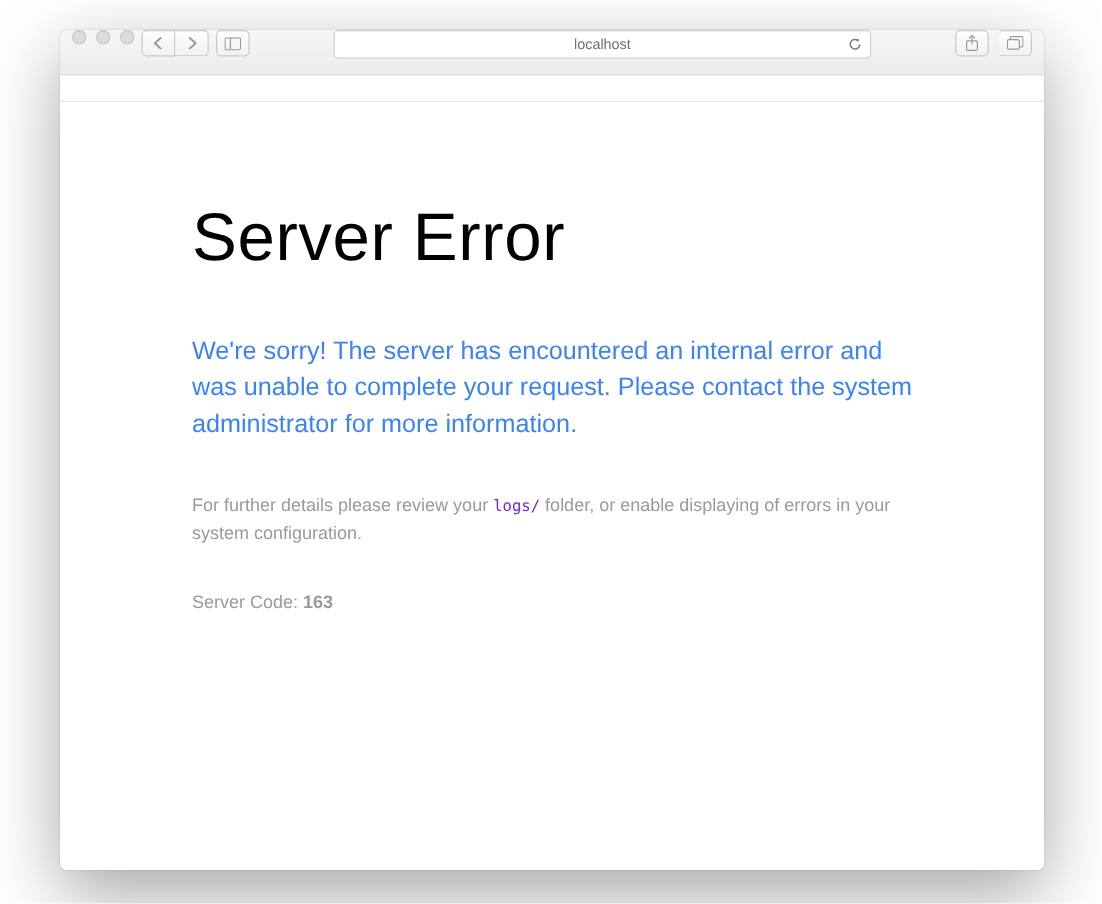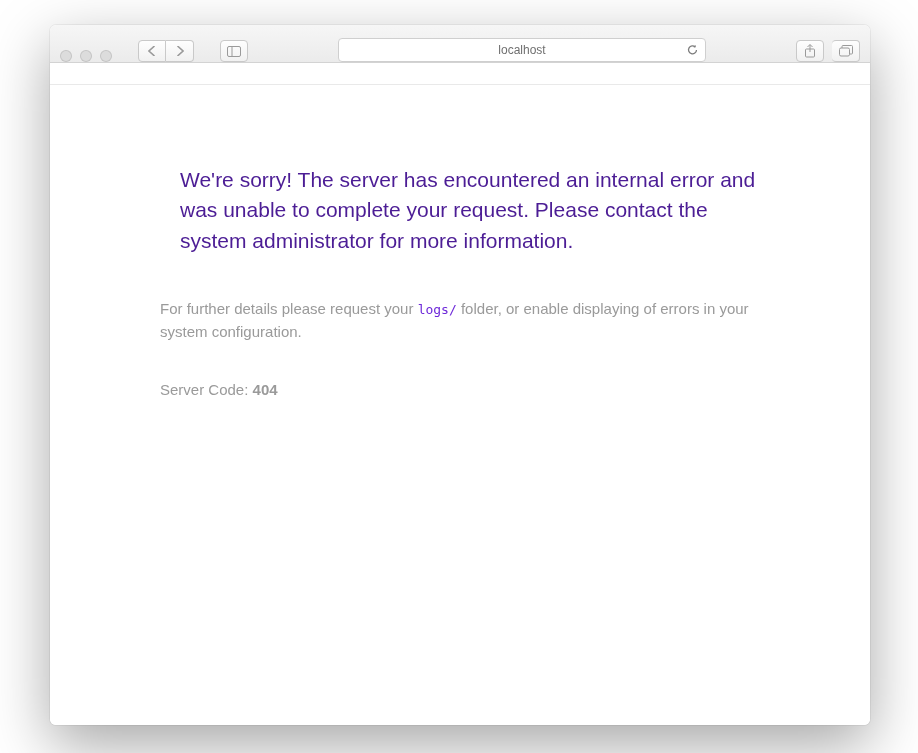--- a/index.html
+++ b/index.html
@@ -21,23 +21,23 @@
       box-shadow: 0 20px 60px rgba(0,0,0,0.35), 0 0 0 1px rgba(0,0,0,0.05);
       overflow: hidden;
       display: flex;
       flex-direction: column;
     }
     .titlebar {
       height: 38px;
       background: linear-gradient(#f6f6f6, #ebebeb);
       border-bottom: 1px solid #d3d3d3;
       display: flex;
-      align-items: flex-end;
+      align-items: flex-start;
       padding: 0 10px;
-      gap: 20px;
+      gap: 0;
       position: relative;
     }
     .traffic-lights {
       display: flex;
       gap: 8px;
       align-items: center;
     }
     .traffic-light {
       width: 12px;
       height: 12px;
@@ -122,25 +122,24 @@
       font-size: 56px;
       font-weight: 400;
       color: #000;
       letter-spacing: 0.5px;
       margin-bottom: 48px;
       font-family: "Helvetica Neue", Arial, sans-serif;
     }
     .lead {
       font-size: 21px;
       line-height: 1.45;
-      color: #4c1d95;
+      color: #3b82f6;
       font-weight: 300;
       margin-bottom: 42px;
       font-family: "Helvetica Neue", Arial, sans-serif;
-      margin-left: 20px;
     }
     .detail {
       font-size: 15px;
       line-height: 1.5;
       color: #9a9a9a;
       font-weight: 300;
       margin-bottom: 38px;
       font-family: "Helvetica Neue", Arial, sans-serif;
     }
     .detail code {
@@ -224,22 +223,23 @@
       <svg width="10" height="10" viewBox="0 0 10 10">
           <line x1="5" y1="1" x2="5" y2="9" stroke="#8c8c8c" stroke-width="1.4"></line>
           <line x1="1" y1="5" x2="9" y2="5" stroke="#8c8c8c" stroke-width="1.4"></line>
         </svg>
     </div>
   </div>
 
   <div class="tabbar-space"></div>
 
   <div class="content">
+    <h1 class="h1">Server Error</h1>
     <p class="lead">We're sorry! The server has encountered an internal error and was unable to complete your request. Please contact the system administrator for more information.</p>
     <p class="detail">
-      <span>For further details please request your </span><code>logs/</code><span> folder, or enable displaying of errors in your system configuration.</span>
+      <span>For further details please review your </span><code>logs/</code><span> folder, or enable displaying of errors in your system configuration.</span>
     </p>
     <p class="errline">
-      <span>Server Code: </span><span class="code">404</span>
+      <span>Server Code: </span><span class="code">163</span>
     </p>
   </div>
 
 </div>
 
 </body></html>

